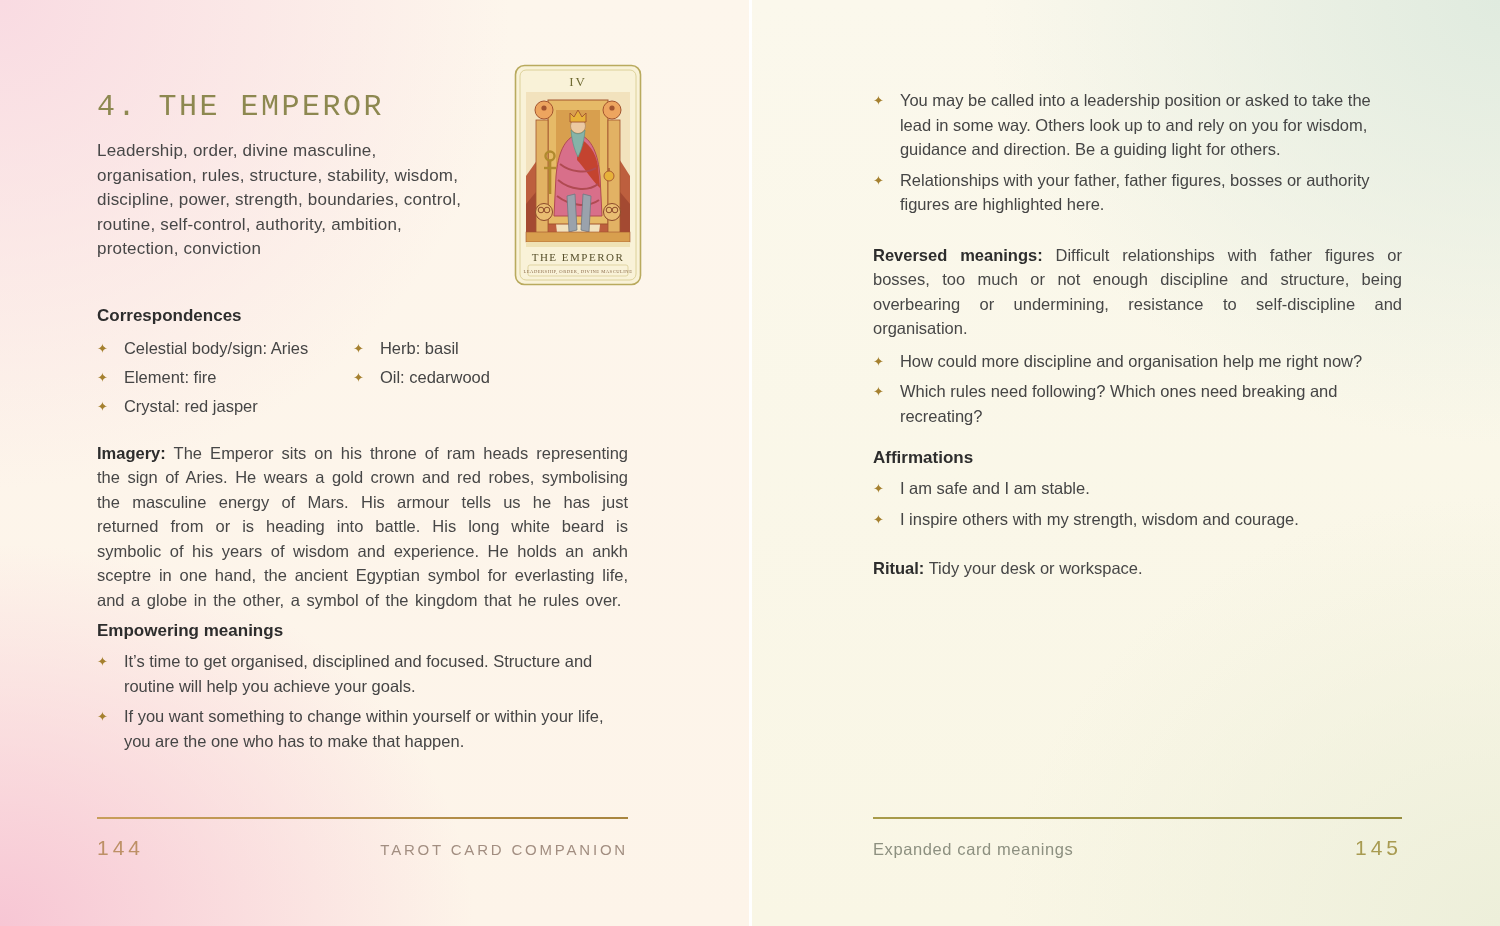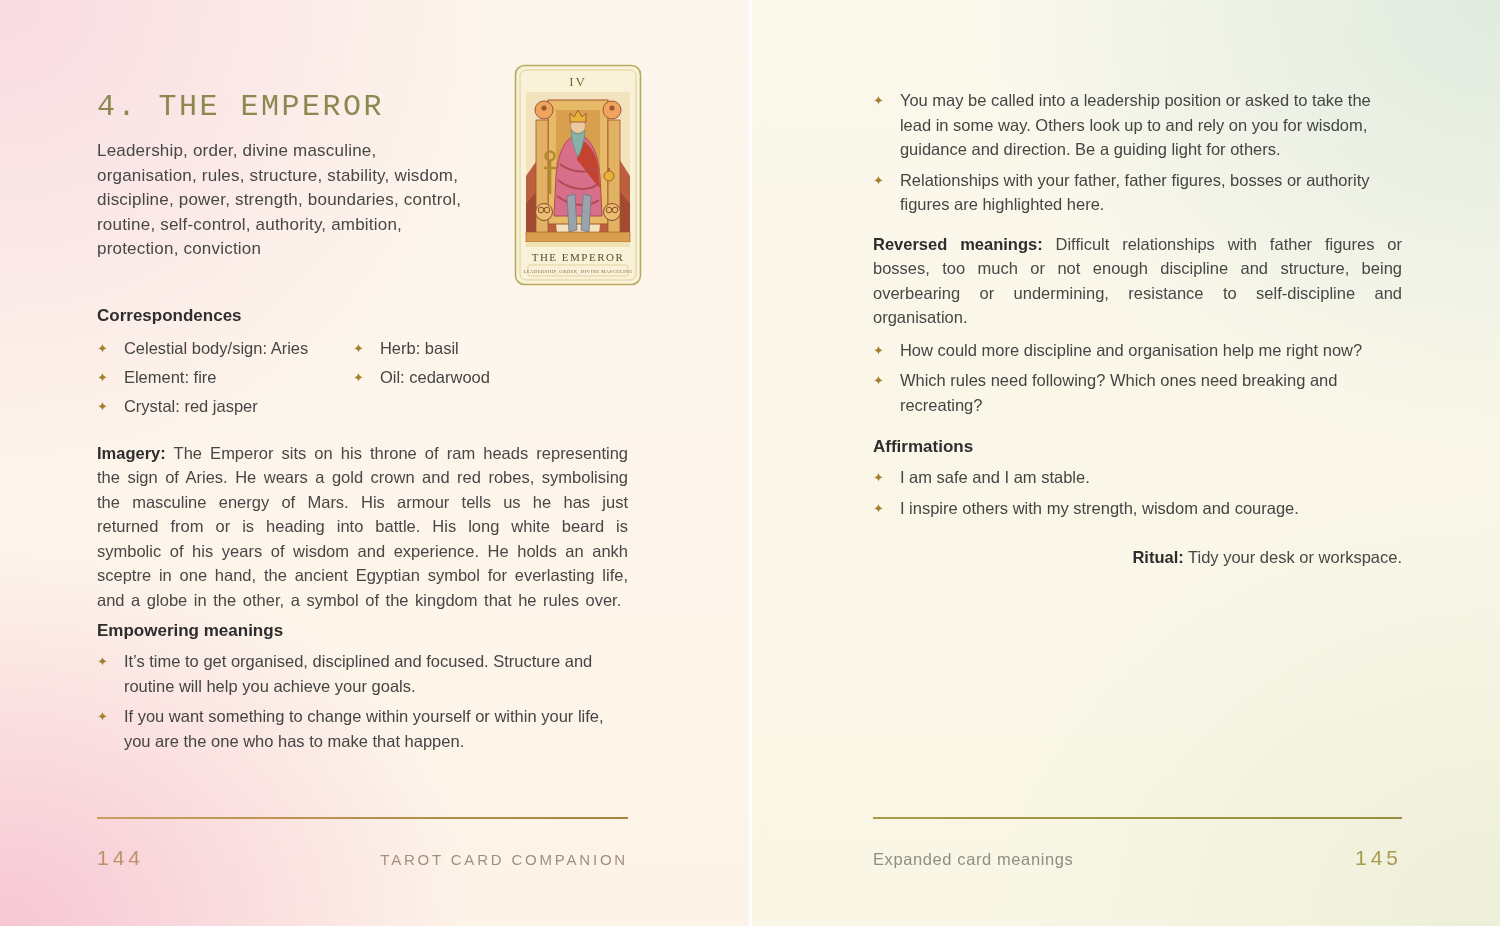--- a/index.html
+++ b/index.html
@@ -47,42 +47,42 @@
   h2.sect { font-size:17px; font-weight:700; color:#2d2d2d; }
   .corr-head { margin-top:44px; }
 
   .corr { display:flex; margin-top:11px; }
   .corr ul { list-style:none; }
   .corr .c1 { width:256px; }
   .corr li { display:flex; gap:16px; margin-bottom:7px; font-size:16.5px; line-height:22px; }
 
   .dia { color:#a5802f; font-size:13px; flex:0 0 auto; transform:translateY(1px); }
 
-  p.body { font-size:16.5px; line-height:24.5px; color:#474747;text-align:right; }
+  p.body { font-size:16.5px; line-height:24.5px; color:#474747; }
   p.just { text-align:justify; word-spacing:2px; }
   p.body b { font-weight:700; color:#2d2d2d; }
   .imagery { margin-top:17px; }
 
   .emp-head { margin-top:9px; }
   ul.bullets { list-style:none; margin-top:8px; }
   ul.bullets li { display:flex; gap:16px; margin-bottom:6px; font-size:16.5px; line-height:24.5px; }
   ul.bullets .txt { flex:1; }
 
-  .reversed { margin-top:15px; }
+  .reversed { margin-top:26px; }
   .inq-head { margin-top:26px; }
   .aff-head { margin-top:20px; }
   .ritual   { margin-top:25px; }
 
   footer { position:absolute; top:817px; }
   .left  footer { left:97px;  width:531px; }
   .right footer { left:121px; width:529px; }
   .rule { height:2px; }
   .left  .rule { background:linear-gradient(90deg,#c89e5b,#a8853f); }
   .right .rule { background:linear-gradient(90deg,#a89b4a,#968d3e); }
-  .frow { display:flex; justify-content:space-between; align-items:baseline; margin-top:27px; }
+  .frow { display:flex; justify-content:space-between; align-items:baseline; margin-top:17px; }
   .pagenum-l { font-size:21px; letter-spacing:4px; color:#bd9066; }
   .booktitle { font-size:15px; letter-spacing:2.8px; color:#a28e81; }
   .sectiontitle { font-size:16.5px; letter-spacing:0.6px; color:#8d9080; }
   .pagenum-r { font-size:21px; letter-spacing:4px; color:#a89b51; }
 
   figure.card { position:absolute; left:514px; top:64px; width:128px; height:222px; }
 </style>
 </head>
 <body>
 

